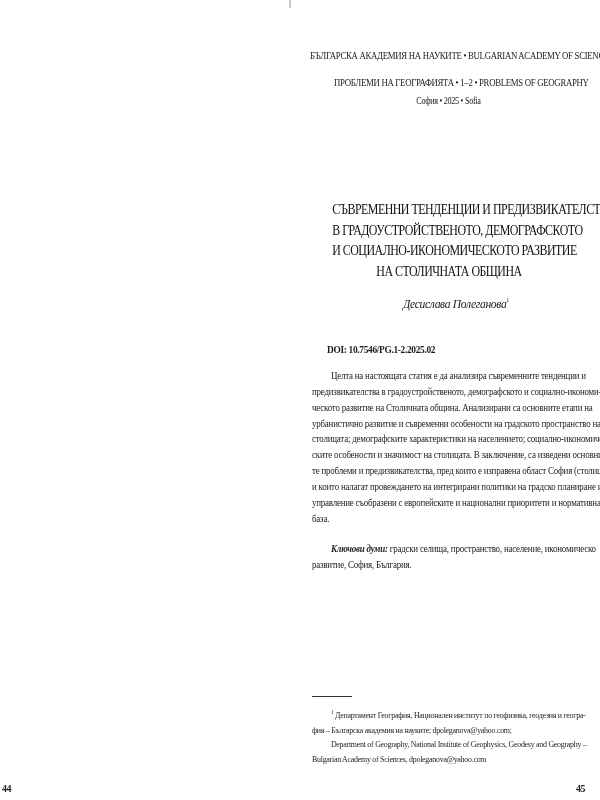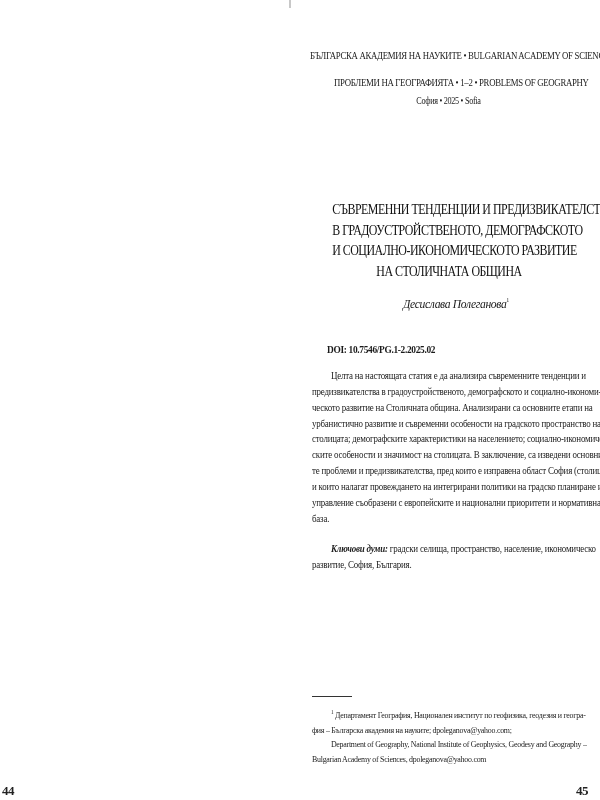--- a/index.html
+++ b/index.html
@@ -106,21 +106,21 @@
       color: #222;
       transform: scaleX(0.86);
       transform-origin: left top;
     }
     .footnote .fline { display: block; white-space: nowrap; }
     .footnote .findent { padding-left: 22px; }
     .footnote sup { font-size: 6px; vertical-align: 4px; }
 
     .page-number {
       position: absolute; top: 783px;
-      font-size: 13px;
+      font-size: 10px;
       font-weight: bold;
       color: #222;
       letter-spacing: -0.5px;
     }
     .page-left { left: 2px; }
   </style>
 </head>
 <body>
 
 <div class="spread">

